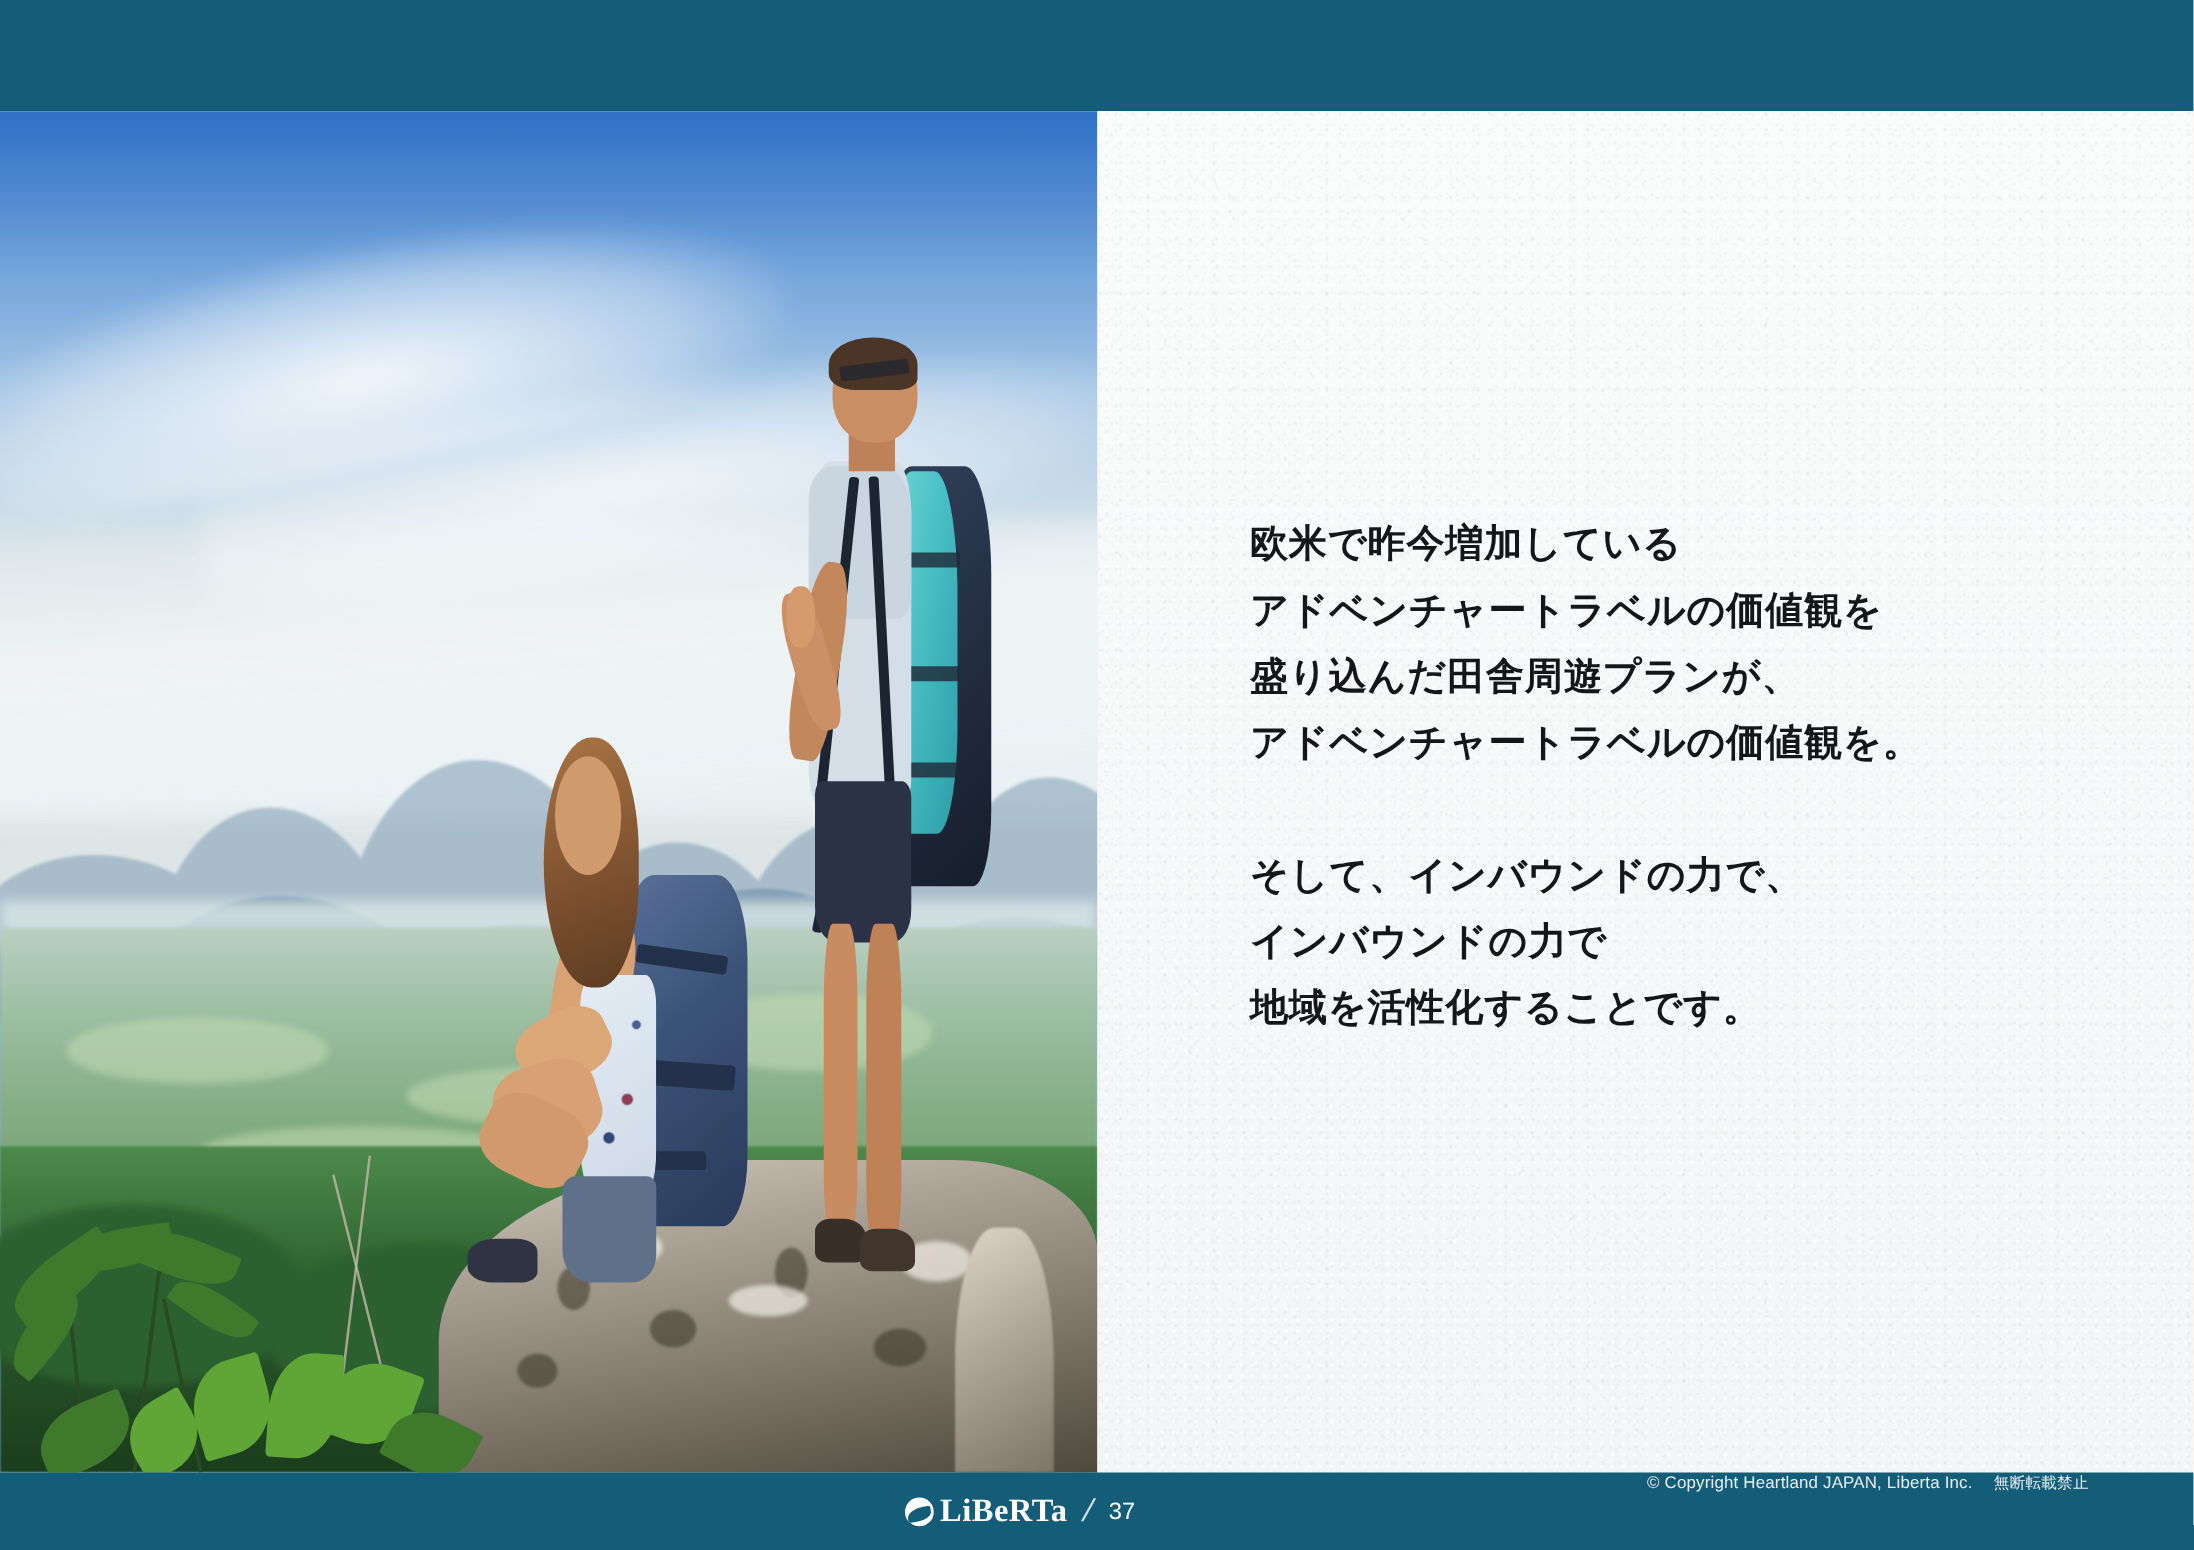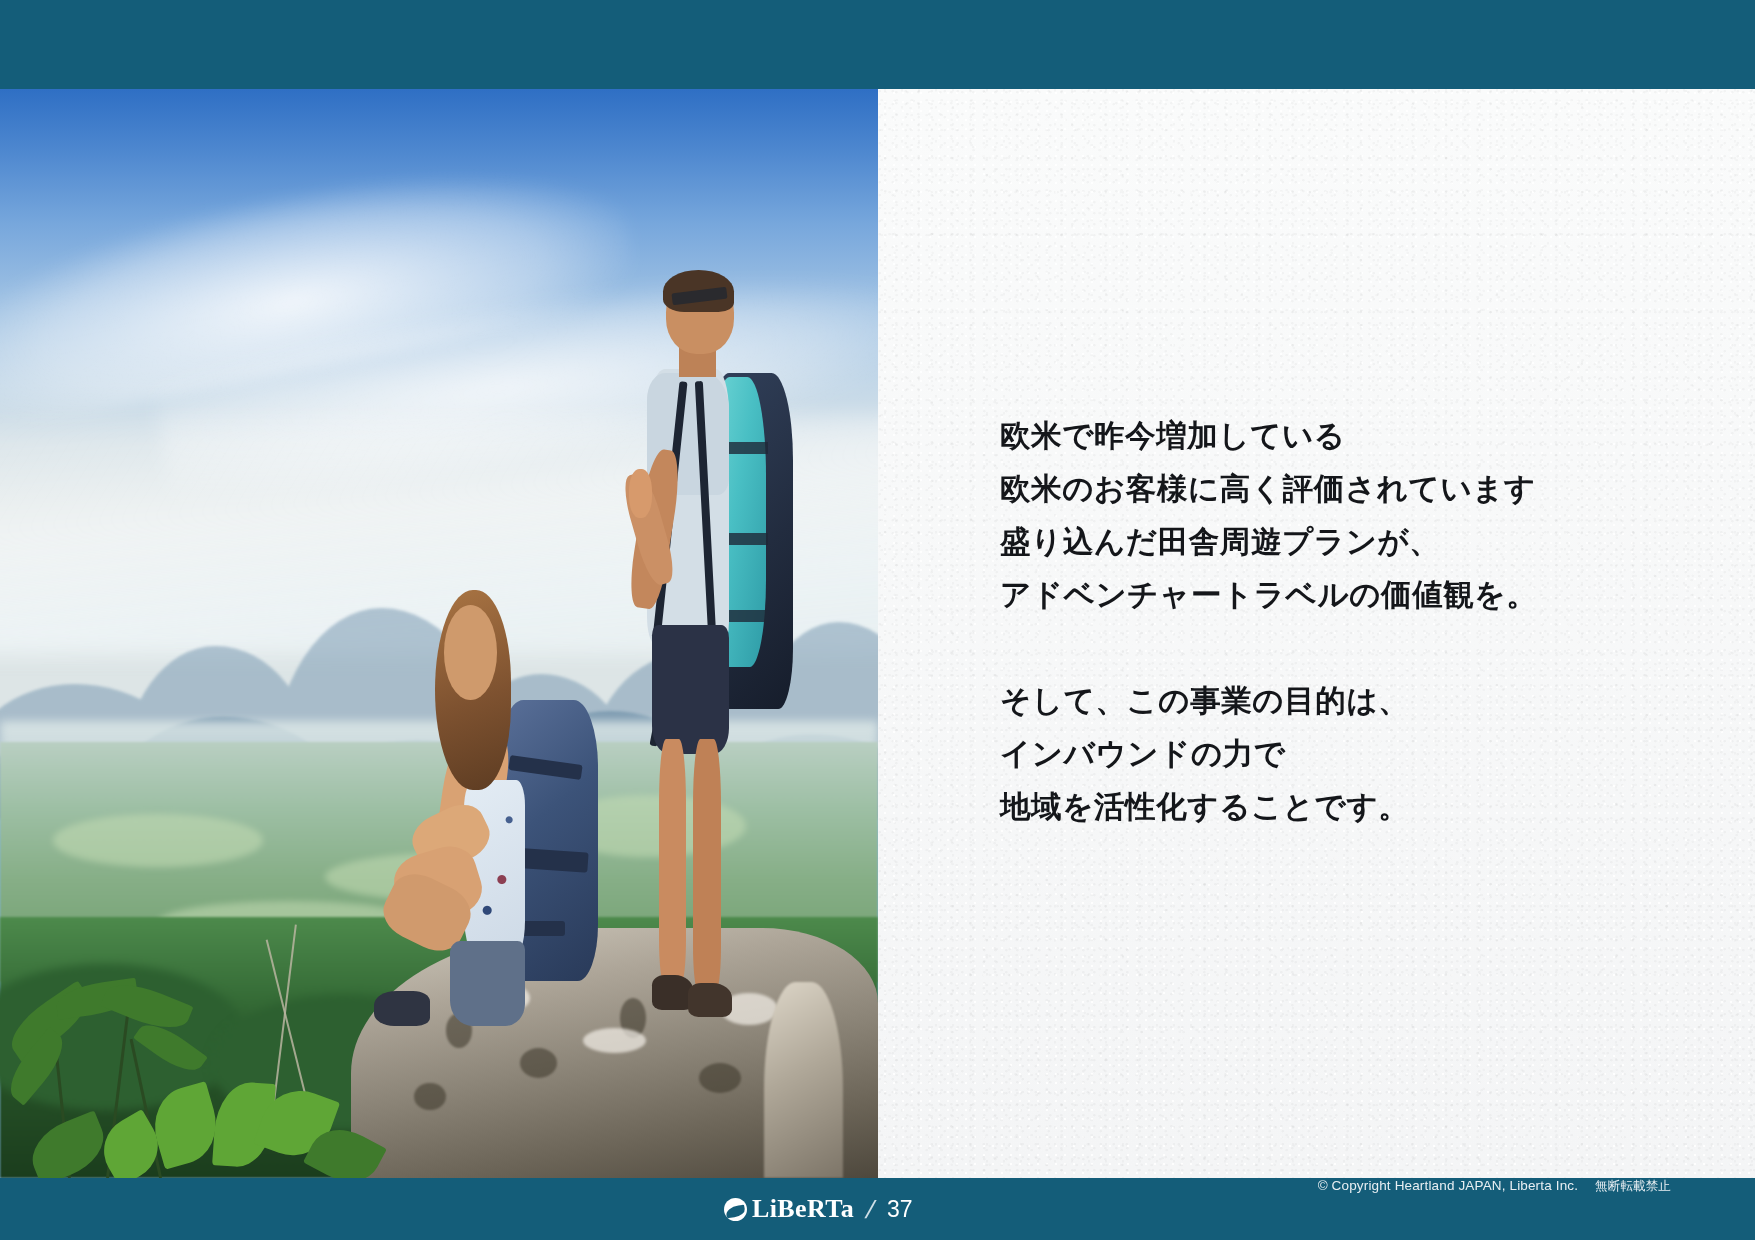--- a/index.html
+++ b/index.html
@@ -354,21 +354,21 @@
     font-size:26px;
     color:#ffffff;
     letter-spacing:.4px;
     line-height:1;
   }
   .slash {
     color:#cfe0e8; font-size:25px; font-weight:300;
     transform:skewX(-16deg); line-height:1;
   }
   .page-num {
-    color:#ffffff; font-size:23px; line-height:1;
+    color:#ffffff; font-size:19px; line-height:1;
   }
   .copyright {
     position:absolute; right:84px; top:0; height:62px;
     display:flex; align-items:flex-start; gap:17px;
     color:#e8eff3; font-size:13.5px; letter-spacing:.15px;
   }
   .copyright .jp {
     font-family:"DejaVu Sans", sans-serif;
     font-size:12.5px;
   }
@@ -490,27 +490,27 @@
       <div class="w-shorts"></div>
       <div class="w-sandal"></div>
     </div>
 
   </div>
 
   <div class="panel">
     <div class="copy">
 
       <div class="line">欧米で昨今増加している</div>
-      <div class="line">欧米のお客様に高く評価されています</div>
+      <div class="line">アドベンチャートラベルの価値観を</div>
       <div class="line">盛り込んだ田舎周遊プランが、</div>
       <div class="line">アドベンチャートラベルの価値観を。</div>
 
       <div class="gap"></div>
 
-      <div class="line">そして、この事業の目的は、</div>
+      <div class="line">そして、インバウンドの力で、</div>
       <div class="line">インバウンドの力で</div>
       <div class="line">地域を活性化することです。</div>
 
     </div>
   </div>
 
   <div class="footer">
 
     <div class="footer-left">
       <div class="logo">

